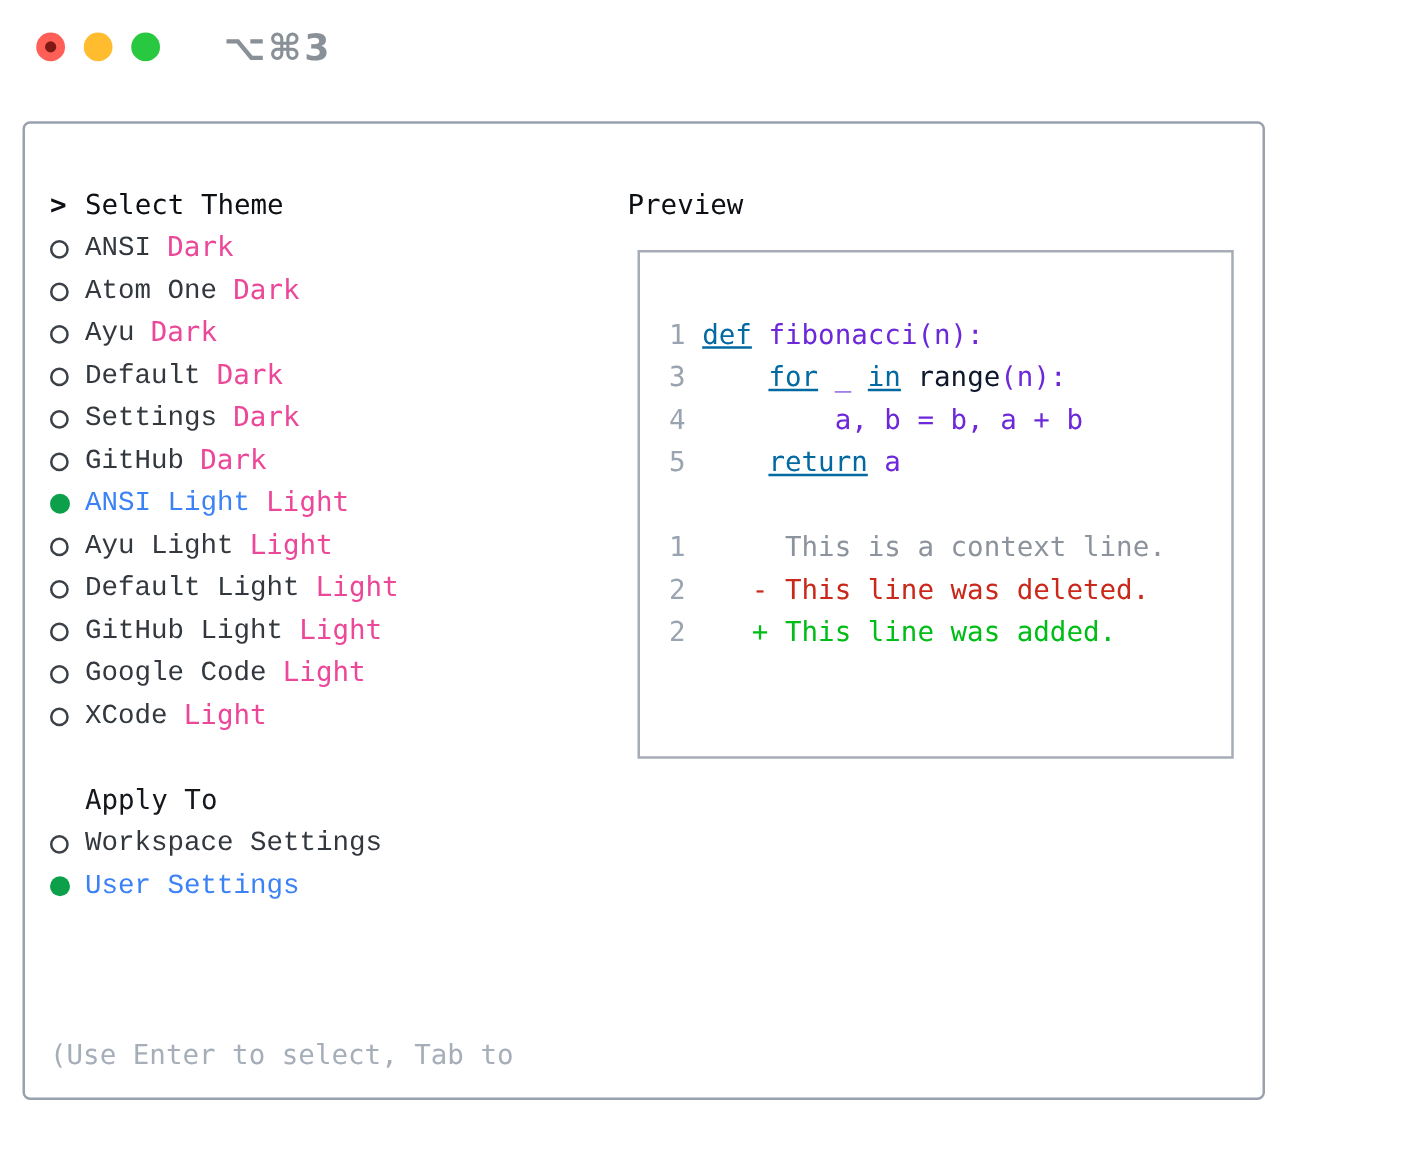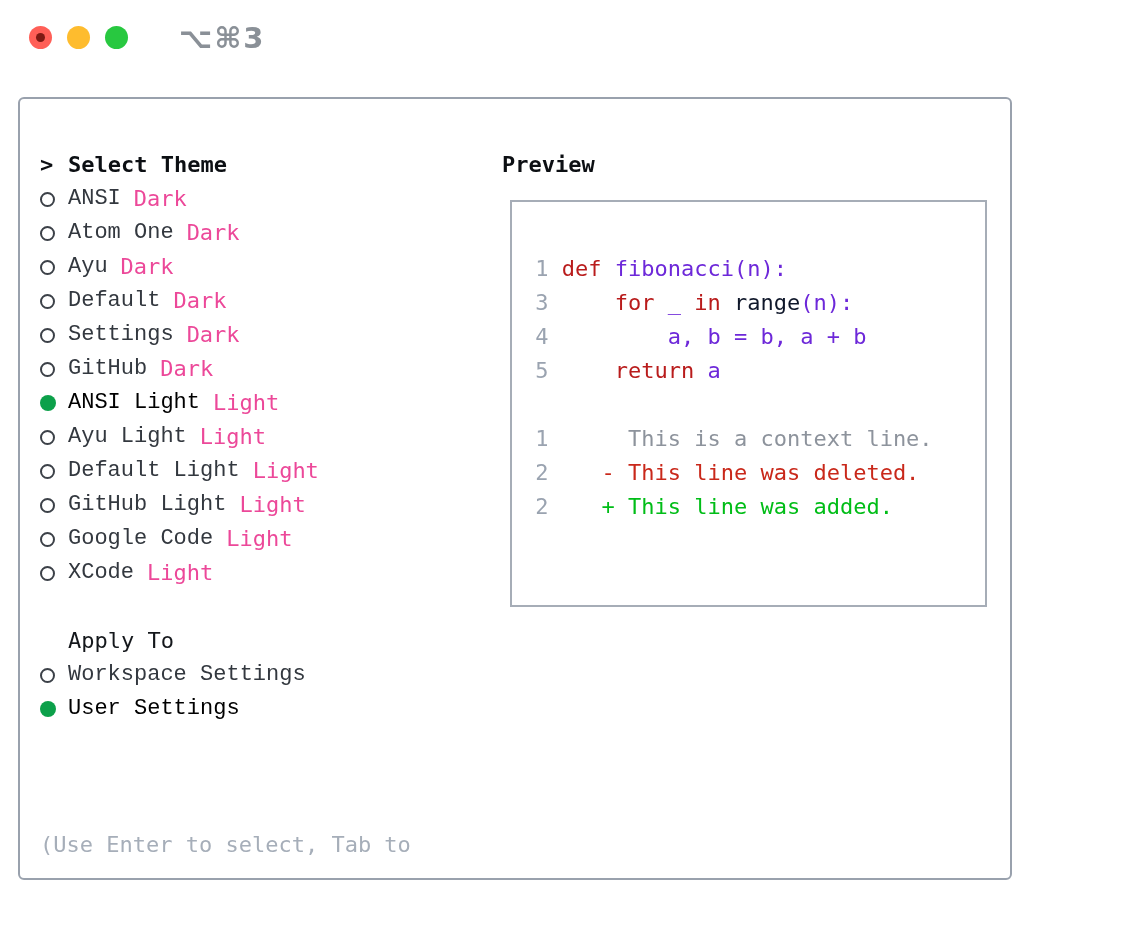--- a/index.html
+++ b/index.html
@@ -18,35 +18,35 @@
   
   .main-box{position:absolute;left:18px;top:97px;width:994px;height:783px;box-sizing:border-box;
             border:2px solid #99a1ad;border-radius:6px;background:#ffffff;
             display:flex;padding:49px 0 0 20px;}
   .row{height:34px;line-height:34px;font-size:22px;display:flex;align-items:center;white-space:pre;}
   .blank-row{height:34px;}
   .marker-col{width:28px;flex:0 0 28px;display:flex;align-items:center;}
   .caret{font-weight:700;color:#0c0f13;font-size:22px;line-height:34px;}
   .radio{width:15px;height:15px;box-sizing:border-box;border:2px solid #3c4148;border-radius:50%;}
   .radio.sel{width:16px;height:16px;border:none;background:#0ca04a;}
-  .hdr-text{font-weight:700;color:#0c0f13;}
+  .hdr-text{font-weight:400;color:#0c0f13;}
   .name{color:#33383f;font-family:Liberation Mono, monospace;}
-  .name.sel{color:#000000;}
+  .name.sel{color:#3b82f6;}
   .variant{color:#ec4899;margin-left:13px;}
   .apply-hdr{color:#14171b;}
   .hint{font-size:22px;line-height:34px;color:#a6aeb9;white-space:pre;}
   .left-col{width:462px;flex:0 0 462px;}
   
   .right-col{flex:1;}
   .preview-box{margin-top:18px;margin-left:8px;width:477px;height:407px;box-sizing:border-box;
                border:2px solid #a6adb7;background:#ffffff;padding:16px 0 0 10px;overflow:hidden;}
   .codeline{height:34px;line-height:34px;font-size:22px;white-space:pre;}
   .ln{color:#9aa3b0;}
   .tok-plain{color:#6d28d9;}
-  .tok-keyword{color:#b91c1c;}
+  .tok-keyword{color:#0369a1;text-decoration:underline;}
   .tok-builtin{color:#0f172a;}
   .tok-number{color:#00ab24;}
   .diff-context{color:#8d939c;}
   .diff-deleted{color:#c9281a;}
   .diff-added{color:#00bd17;}
 </style>
 </head>
 <body>
 
 <div class="screen">

